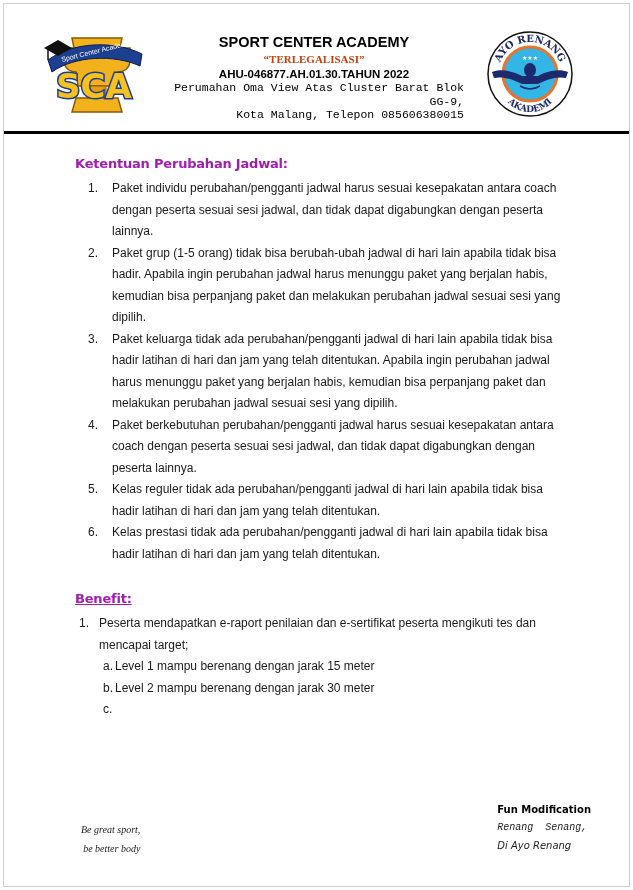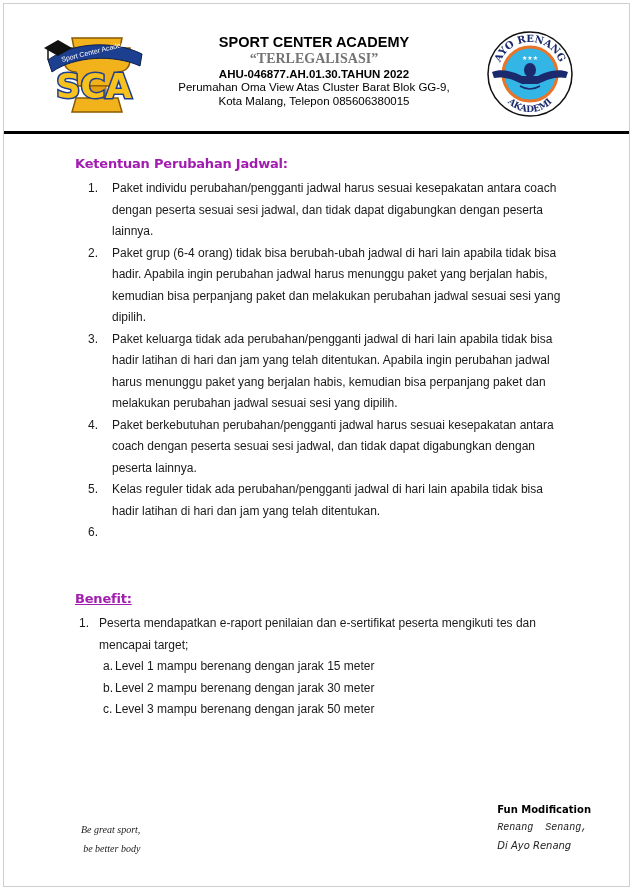--- a/index.html
+++ b/index.html
@@ -12,23 +12,23 @@
     }
 
     
     .header { position: absolute; left: 0; top: 0; width: 100%; height: 130px; }
     .logo-left { position: absolute; left: 38px; top: 22px; width: 105px; height: 96px; }
     .logo-right { position: absolute; left: 482px; top: 24px; width: 88px; height: 92px; }
     .head-text {
       position: absolute; left: 160px; top: 30px; width: 300px; text-align: center;
     }
     .h-org { font-family: "Liberation Sans", sans-serif; font-weight: bold; font-size: 14.5px; line-height: 17px; color: #000; }
-    .h-legal { font-family: "Liberation Serif", serif; font-weight: bold; font-size: 14px; line-height: 16px; color: #737373; }
+    .h-legal { font-family: "Liberation Serif", serif; font-weight: bold; font-size: 11px; line-height: 16px; color: #c2410c; }
     .h-ahu { font-family: "Liberation Sans", sans-serif; font-weight: bold; font-size: 11.5px; line-height: 14px; color: #000; }
-    .h-addr { font-family: Liberation Sans, sans-serif; font-size: 11.5px; line-height: 13.5px; color: #000; }
+    .h-addr { font-family: Liberation Mono, monospace; font-size: 11.5px; line-height: 13.5px; color: #000; text-align: right; }
 
     .rule {
       position: absolute; left: 0; top: 127px; width: 100%; height: 3px; background: #000;
     }
 
     
     .section-title {
       position: absolute; left: 71px; font-weight: bold; font-size: 13px; color: #a21caf;
       font-family: "DejaVu Sans", sans-serif; letter-spacing: -0.2px;
     }
@@ -115,37 +115,37 @@
       </svg>
     </div>
 
     <div class="rule"></div>
   </div>
 
   <div class="section-title" style="top:152px;">Ketentuan Perubahan Jadwal:</div>
 
   <ol class="rules">
     <li><span class="num">1.</span><span>Paket individu perubahan/pengganti jadwal harus sesuai kesepakatan antara coach dengan peserta sesuai sesi jadwal, dan tidak dapat digabungkan dengan peserta lainnya.</span></li>
-    <li><span class="num">2.</span><span>Paket grup (6-4 orang) tidak bisa berubah-ubah jadwal di hari lain apabila tidak bisa hadir. Apabila ingin perubahan jadwal harus menunggu paket yang berjalan habis, kemudian bisa perpanjang paket dan melakukan perubahan jadwal sesuai sesi yang dipilih.</span></li>
+    <li><span class="num">2.</span><span>Paket grup (1-5 orang) tidak bisa berubah-ubah jadwal di hari lain apabila tidak bisa hadir. Apabila ingin perubahan jadwal harus menunggu paket yang berjalan habis, kemudian bisa perpanjang paket dan melakukan perubahan jadwal sesuai sesi yang dipilih.</span></li>
     <li><span class="num">3.</span><span>Paket keluarga tidak ada perubahan/pengganti jadwal di hari lain apabila tidak bisa hadir latihan di hari dan jam yang telah ditentukan. Apabila ingin perubahan jadwal harus menunggu paket yang berjalan habis, kemudian bisa perpanjang paket dan melakukan perubahan jadwal sesuai sesi yang dipilih.</span></li>
     <li><span class="num">4.</span><span>Paket berkebutuhan perubahan/pengganti jadwal harus sesuai kesepakatan antara coach dengan peserta sesuai sesi jadwal, dan tidak dapat digabungkan dengan peserta lainnya.</span></li>
     <li><span class="num">5.</span><span>Kelas reguler tidak ada perubahan/pengganti jadwal di hari lain apabila tidak bisa hadir latihan di hari dan jam yang telah ditentukan.</span></li>
-    <li><span class="num">6.</span></li>
+    <li><span class="num">6.</span><span>Kelas prestasi tidak ada perubahan/pengganti jadwal di hari lain apabila tidak bisa hadir latihan di hari dan jam yang telah ditentukan.</span></li>
   </ol>
 
   <div class="section-title" style="top:587px;text-decoration:underline;">Benefit:</div>
 
   <ol class="benefit-list">
     <li>
       <span class="num">1.</span>
       <span>Peserta mendapatkan e-raport penilaian dan e-sertifikat peserta mengikuti tes dan mencapai target;</span>
       <ul class="sub-list">
         <li><span class="sub-letter">a.</span><span>Level 1 mampu berenang dengan jarak 15 meter</span></li>
         <li><span class="sub-letter">b.</span><span>Level 2 mampu berenang dengan jarak 30 meter</span></li>
-        <li><span class="sub-letter">c.</span><span>Level 3 mampu berenang dengan jarak 50 meter</span></li>
+        <li><span class="sub-letter">c.</span></li>
       </ul>
     </li>
   </ol>
 
   <div class="foot-left">
     <div>Be great sport,</div>
     <div>be better body</div>
   </div>
 
   <div class="foot-right">

